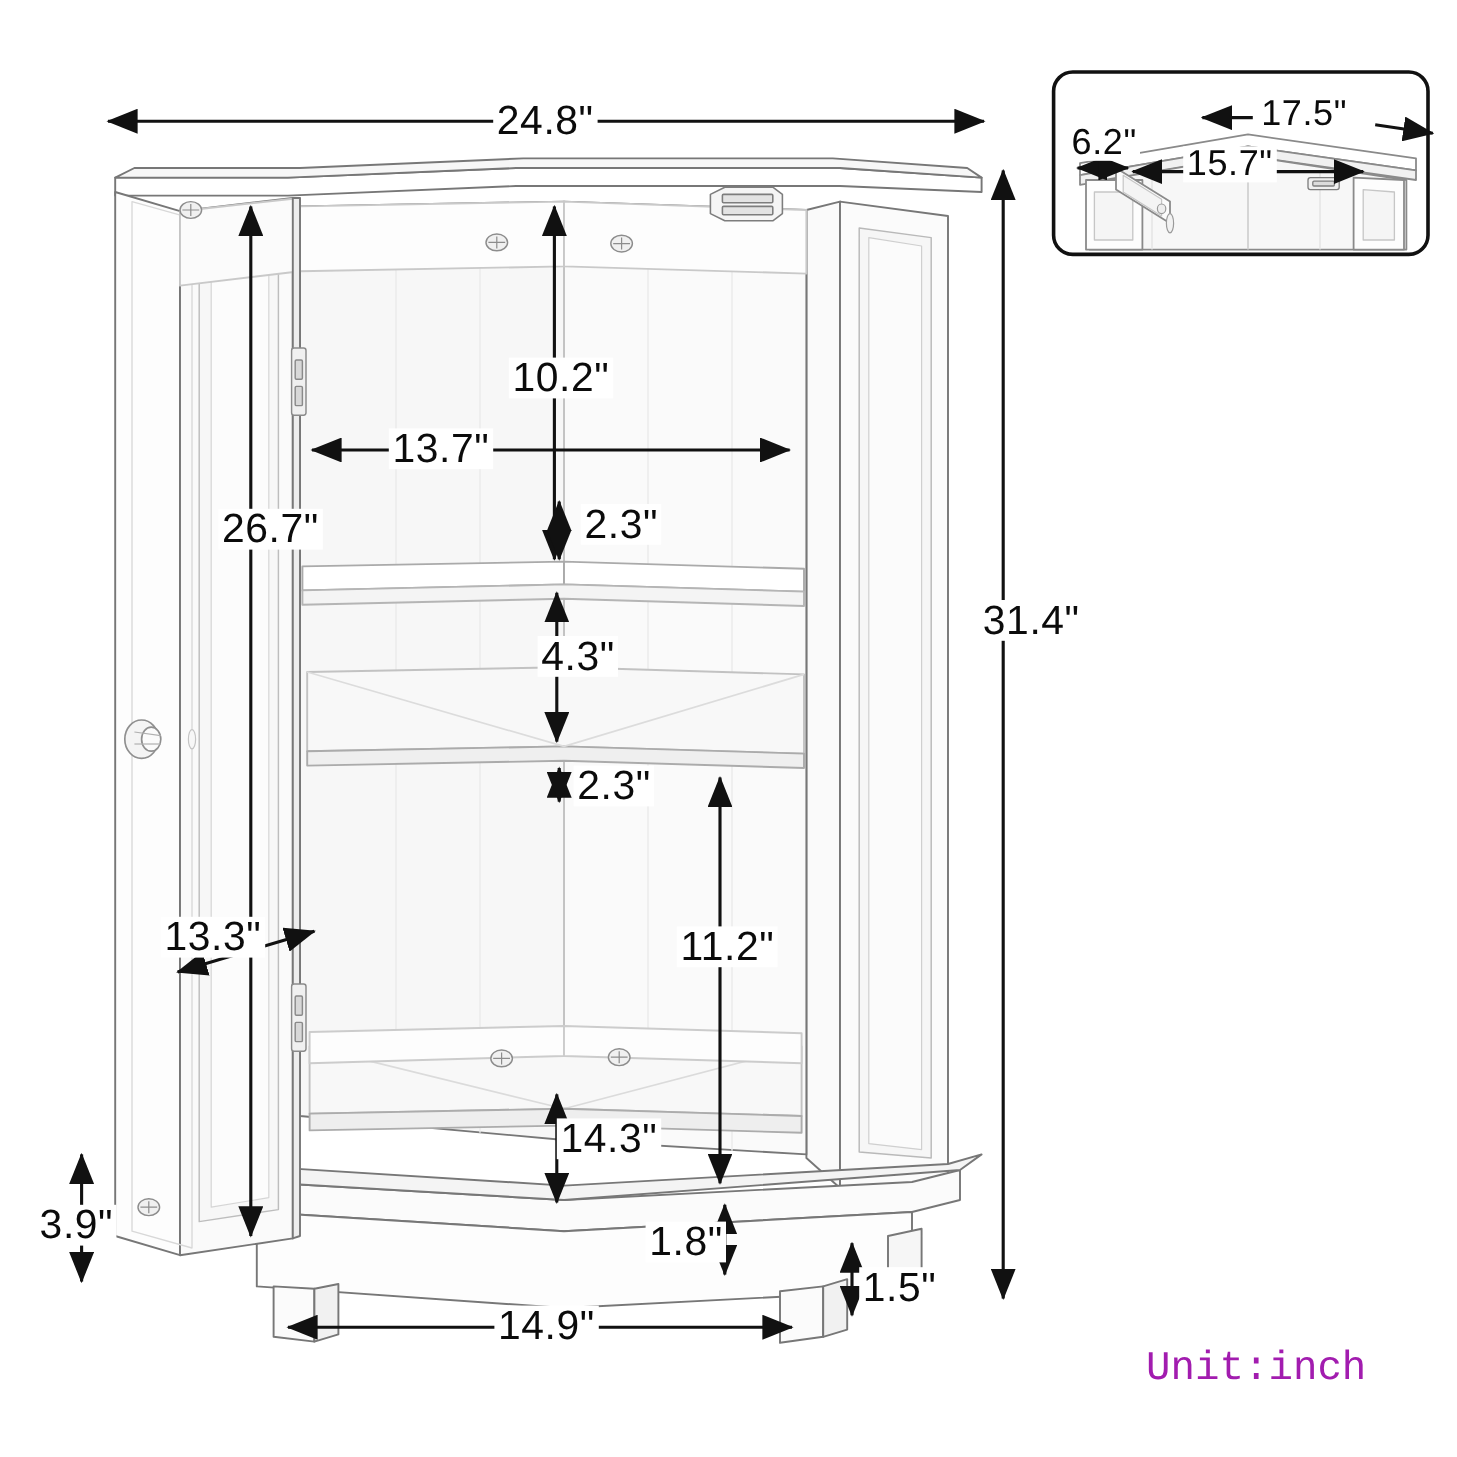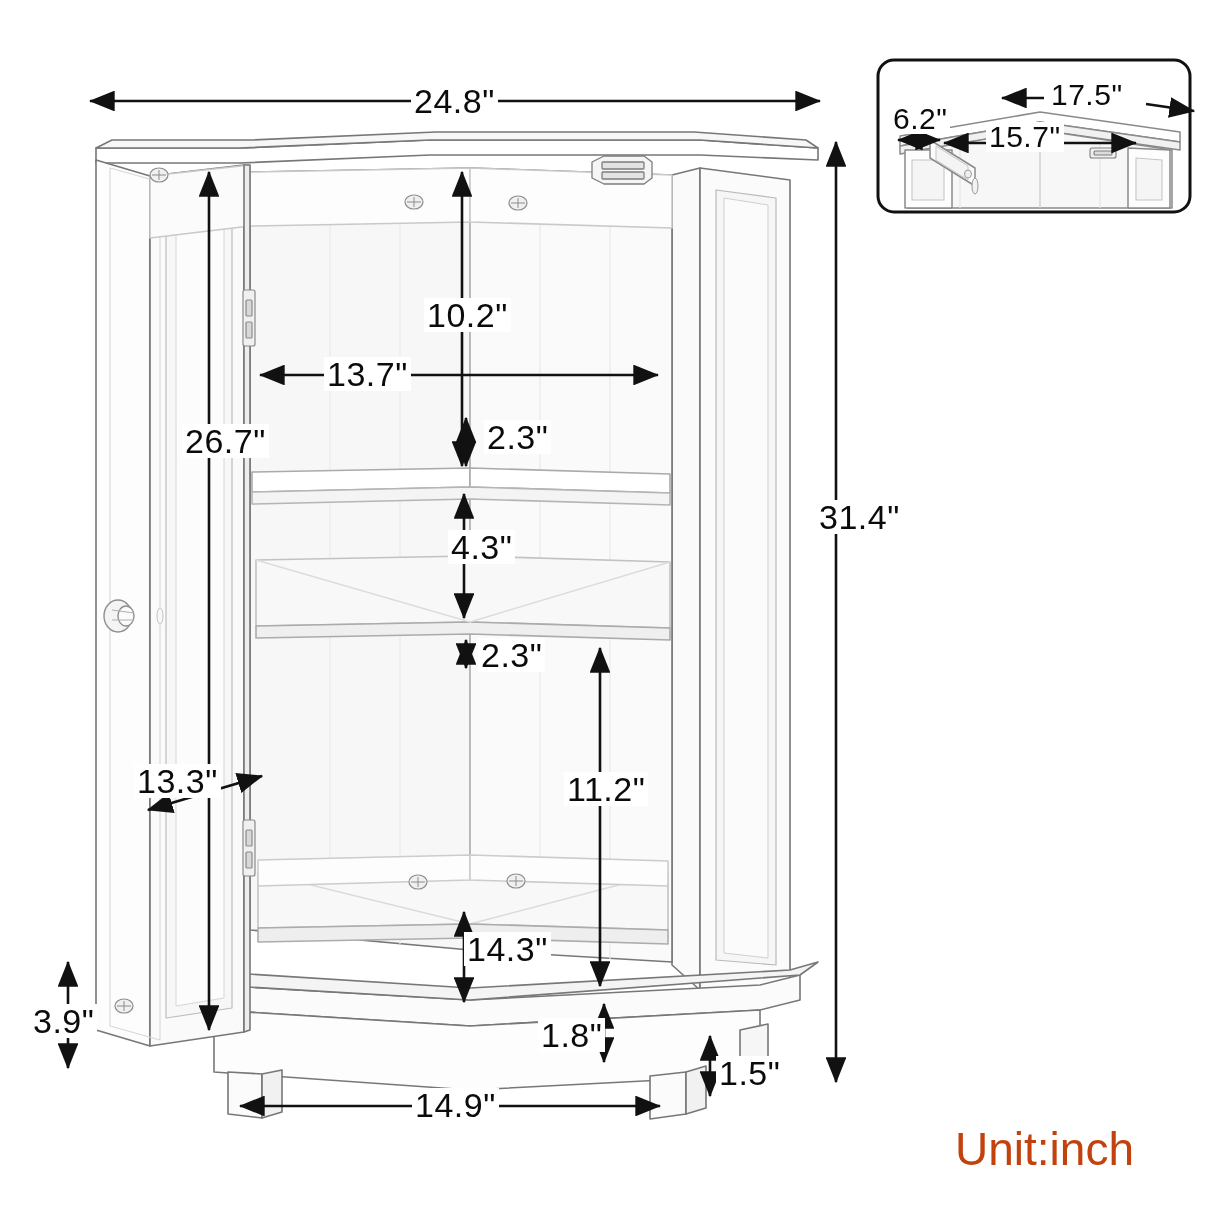--- a/index.html
+++ b/index.html
@@ -37,24 +37,24 @@
     white-space: nowrap;
     background: #ffffff;
     padding: 0 3px;
     line-height: 1;
   }
   .dim-text.small {
     font-size: 30px;
   }
   .unit-label {
     position: absolute;
-    font-size: 46px;
-    color: #c2410c;
+    font-size: 34px;
+    color: #a21caf;
     white-space: nowrap;
-    font-family: Liberation Sans, sans-serif;
+    font-family: Liberation Mono, monospace;
   }
 </style>
 </head>
 <body>
 
 <div id="stage">
 
   <svg class="layer" viewBox="0 0 1214 1214">
     <defs>
       <marker id="ah" markerWidth="10" markerHeight="8" refX="9.5" refY="4" orient="auto">

